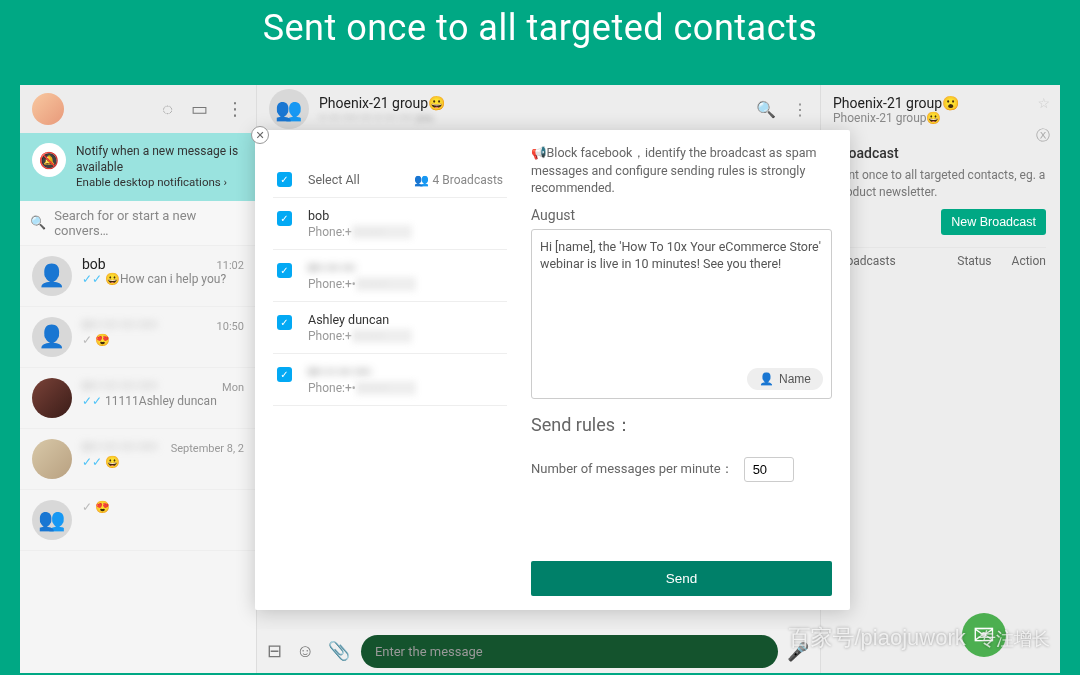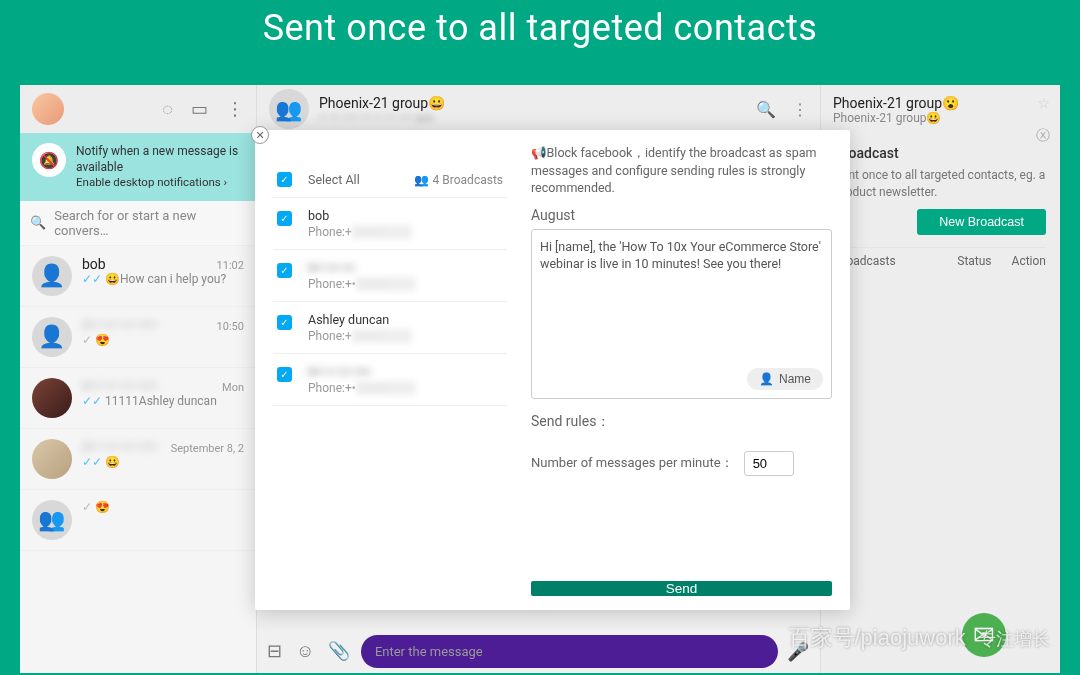--- a/index.html
+++ b/index.html
@@ -36,21 +36,21 @@
 
 
 .rightcol { width:240px; background:#ededed; border-left:1px solid #ddd; padding:0; }
 .r-header { padding:10px 12px; position:relative; }
 .r-title { font-size:14px; color:#222; }
 .r-sub { font-size:12px; color:#888; }
 .r-close { position:absolute; right:10px; top:10px; color:#aaa; font-size:14px; cursor:pointer; }
 .r-body { padding:10px 14px 14px; font-size:13px; }
 .r-body h4 { font-size:14px; font-weight:500; margin-bottom:6px; color:#333; }
 .r-body p { font-size:12px; color:#777; line-height:1.4; }
-.new-broadcast { background:#00a884; color:#fff; padding:6px 22px; border-radius:3px; font-size:12.5px; float:right; margin-top:8px; cursor:pointer; border:none; }
+.new-broadcast { background:#00a884; color:#fff; padding:6px 10px; border-radius:3px; font-size:12.5px; float:right; margin-top:8px; cursor:pointer; border:none; }
 .r-table { clear:both; margin-top:46px; font-size:12px; color:#666; display:flex; gap:20px; padding:6px 0; border-top:1px solid #ddd8; }
 
 
 .modal { position:absolute; top:130px; left:255px; width:595px; height:480px; background:#fff; border-radius:2px; box-shadow:0 2px 20px rgba(0,0,0,.2); display:flex; z-index:10; }
 .modal-close { position:absolute; top:-4px; left:-4px; width:18px; height:18px; border-radius:50%; border:1px solid #999; background:#fff; color:#666; font-size:11px; display:flex; align-items:center; justify-content:center; cursor:pointer; }
 .modal-left { width:270px; padding:32px 18px 14px; }
 .sel-row { display:flex; align-items:center; font-size:12.5px; color:#666; padding:10px 4px; border-bottom:1px solid #eee; }
 .sel-row .cb { width:15px; height:15px; background:#03a9f4; border-radius:3px; margin-right:16px; display:flex; align-items:center; justify-content:center; color:#fff; font-size:10px; }
 .sel-row .bc { margin-left:auto; color:#888; font-size:12px; }
 .contact { display:flex; padding:10px 4px; border-bottom:1px solid #eee; align-items:flex-start; }
@@ -58,29 +58,29 @@
 .contact-info { font-size:12px; color:#555; }
 .contact-info .nm { font-size:12.5px; color:#333; margin-bottom:2px; }
 .contact-info .ph { color:#999; }
 .blur-s { filter:blur(3px); display:inline-block; min-width:60px; background:#eee; color:#ddd; }
 
 .modal-right { flex:1; padding:14px 18px 14px 6px; display:flex; flex-direction:column; }
 .warn { font-size:12.5px; color:#666; line-height:1.4; margin-bottom:10px; }
 .lbl { font-size:14px; color:#666; margin-bottom:6px; }
 .content-box { border:1px solid #ccc; border-radius:3px; height:170px; position:relative; padding:8px; font-size:12.5px; color:#555; line-height:1.4; }
 .name-btn { position:absolute; bottom:8px; right:8px; background:#eee; border:none; border-radius:14px; padding:4px 12px; font-size:12px; color:#555; display:flex; align-items:center; gap:5px; cursor:pointer; }
-.rules { font-size:14px; color:#666; margin-top:14px; }
+.rules { font-size:18px; color:#666; margin-top:14px; }
 .rule-row { display:flex; align-items:center; margin-top:20px; font-size:13px; color:#666; }
 .num-input { margin-left:10px; border:1px solid #ccc; border-radius:3px; padding:4px 8px; width:50px; font-size:13px; }
-.send-btn { margin-top:auto; background:#008069; color:#fff; border:none; font-size:13.5px; border-radius:2px; cursor:pointer; }
+.send-btn { margin-top:auto; background:#008069; color:#fff; border:none; padding:10px; font-size:13.5px; border-radius:2px; cursor:pointer; }
 
 
 .msg-bar { position:absolute; bottom:2px; left:257px; right:260px; height:44px; background:#f0f0f0; display:flex; align-items:center; padding:0 10px; gap:10px; }
 .msg-icons { display:flex; gap:14px; color:#777; font-size:18px; }
-.msg-input { flex:1; background:#4c1d95; border-radius:18px; padding:9px 14px; color:#999; font-size:13px; }
+.msg-input { flex:1; background:#14532d; border-radius:18px; padding:9px 14px; color:#999; font-size:13px; }
 .mic { color:#777; font-size:18px; }
 
 
 .wm { position:absolute; right:30px; bottom:22px; color:rgba(255,255,255,.75); font-size:22px; font-family:"SimHei",sans-serif; text-shadow:0 0 3px rgba(0,0,0,.4); white-space:nowrap; }
 .wmcircle { position:absolute; right:74px; bottom:18px; width:44px; height:44px; border-radius:50%; background:#4caf50; display:flex; align-items:center; justify-content:center; color:#fff; font-size:26px; }
 .avatar-img1 { background:linear-gradient(135deg,#f8c8a0,#e8997a); }
 .avatar-img2 { background:linear-gradient(135deg,#7a4238,#3a1c18); }
 .avatar-img3 { background:linear-gradient(135deg,#d8c8a8,#b8a080); }
 .star { position:absolute; right:10px; top:10px; color:#ccc; font-size:14px; }
 </style>

